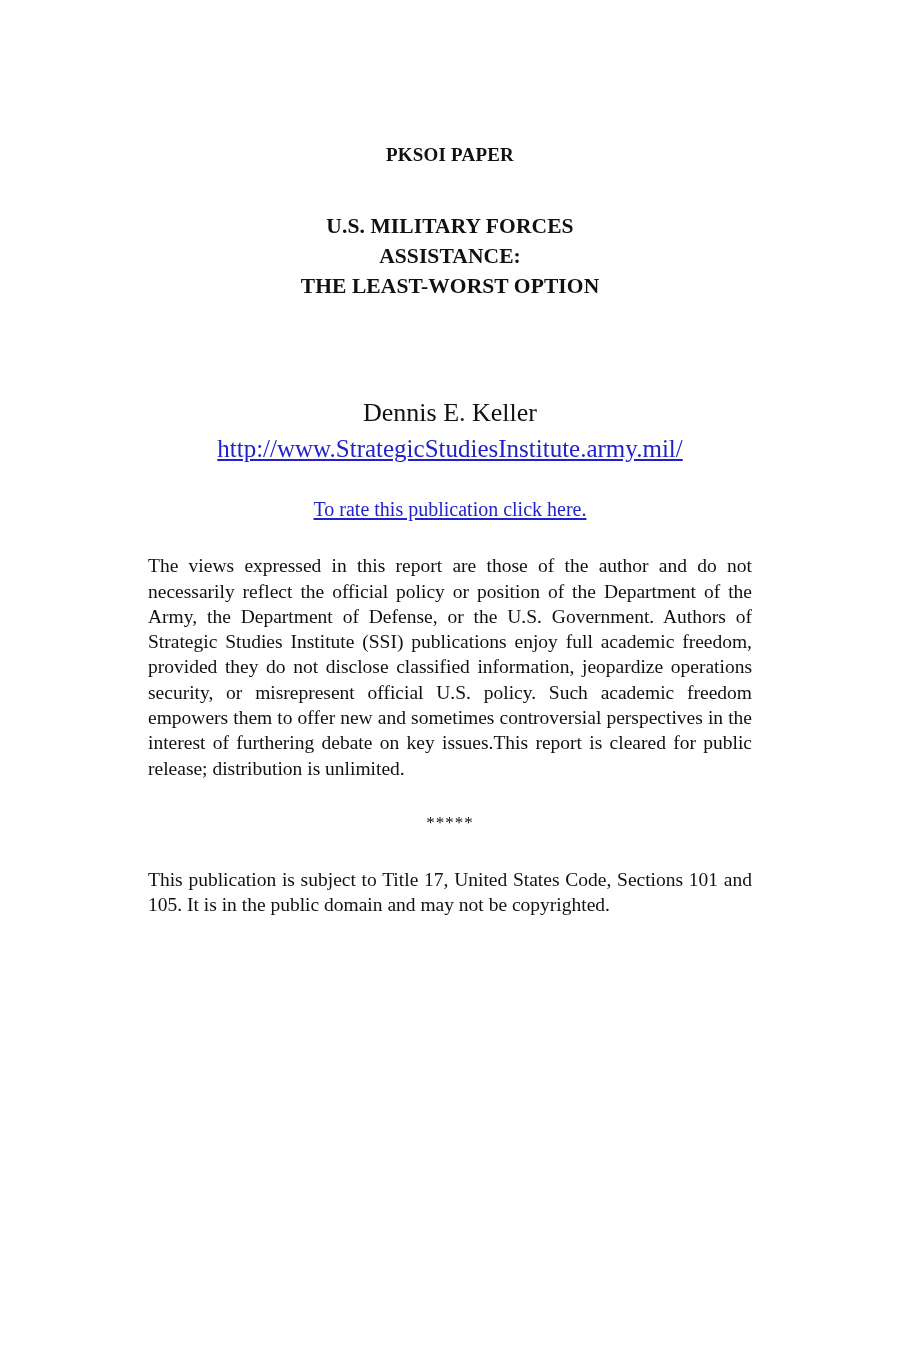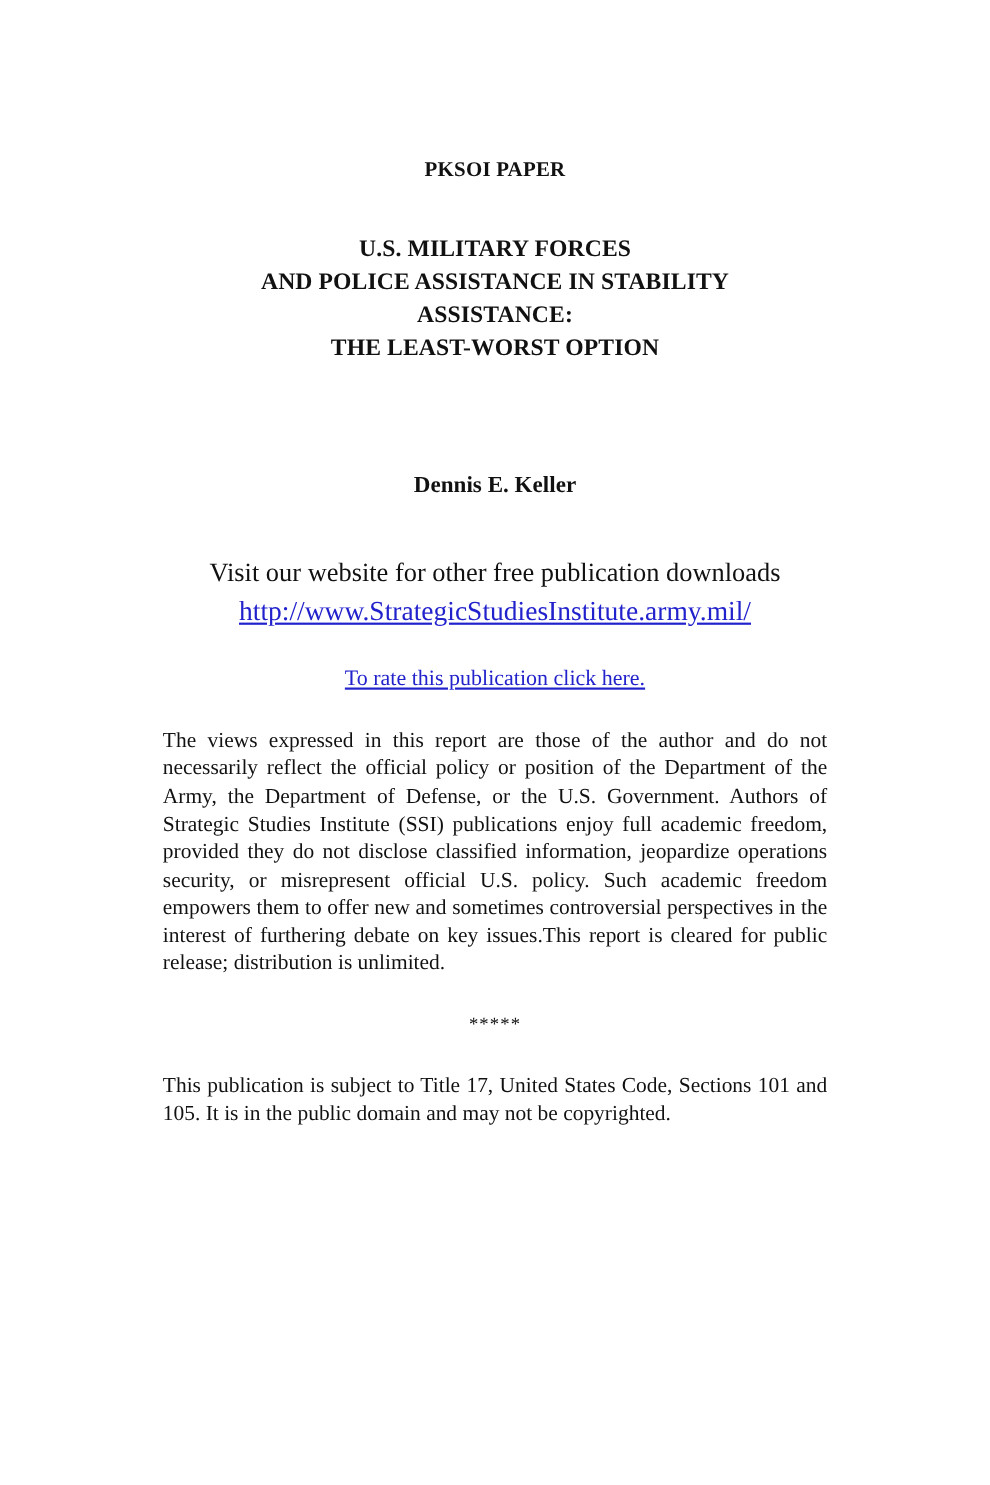--- a/index.html
+++ b/index.html
@@ -51,22 +51,22 @@
   .doc-title .tline {
     display: block;
     white-space: nowrap;
   }
 
   
   .author {
     margin: 0;
     padding-top: 96px;
     text-align: center;
-    font-weight: bold;
-    font-size: 21px;
+    font-weight: normal;
+    font-size: 26px;
     line-height: 1.25;
   }
   .pub-date {
     margin: 0;
     padding-top: 63px;
     text-align: center;
     font-weight: bold;
     font-size: 20px;
     line-height: 1.25;
   }
@@ -132,29 +132,27 @@
 </head>
 <body>
 
 <div class="page">
   <div class="content">
 
     <p class="series-label">PKSOI PAPER</p>
 
     <h1 class="doc-title">
       <span class="tline">U.S. MILITARY FORCES</span>
-      <span class="tline">AND POLICE ASSISTANCE IN STABILITY</span>
       <span class="tline">ASSISTANCE:</span>
       <span class="tline">THE LEAST-WORST OPTION</span>
     </h1>
 
     <p class="author">Dennis E. Keller</p>
 
 
-    <p class="promo">Visit our website for other free publication downloads</p>
 
     <p class="url-link-wrap">
       <a class="url-link" href="#">http://www.StrategicStudiesInstitute.army.mil/</a>
     </p>
 
     <p class="rate-link-wrap">
       <a class="rate-link" href="#">To rate this publication click here.</a>
     </p>
 
     <p class="body-par">The views expressed in this report are those of the author and do not necessarily reflect the official policy or position of the Depart­ment of the Army, the Department of Defense, or the U.S. Gov­ernment. Authors of Strategic Studies Institute (SSI) publications enjoy full academic freedom, provided they do not disclose clas­sified information, jeopardize operations security, or misrepre­sent official U.S. policy. Such academic freedom empowers them to offer new and sometimes controversial perspectives in the in­terest of furthering debate on key issues.This report is cleared for public release; distribution is unlimited.</p>

